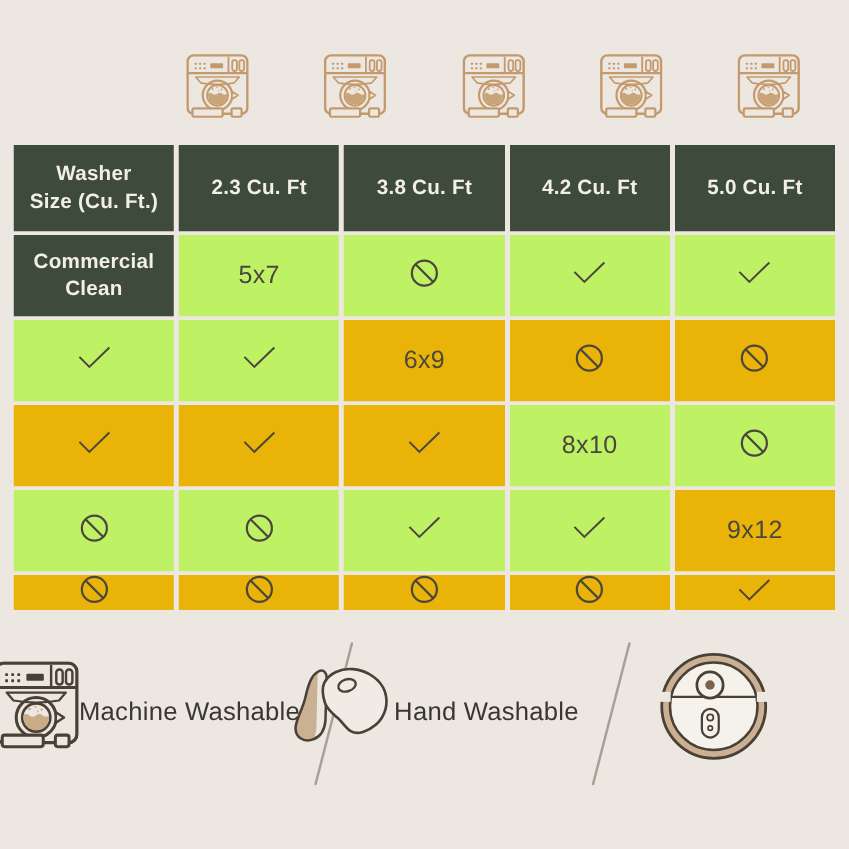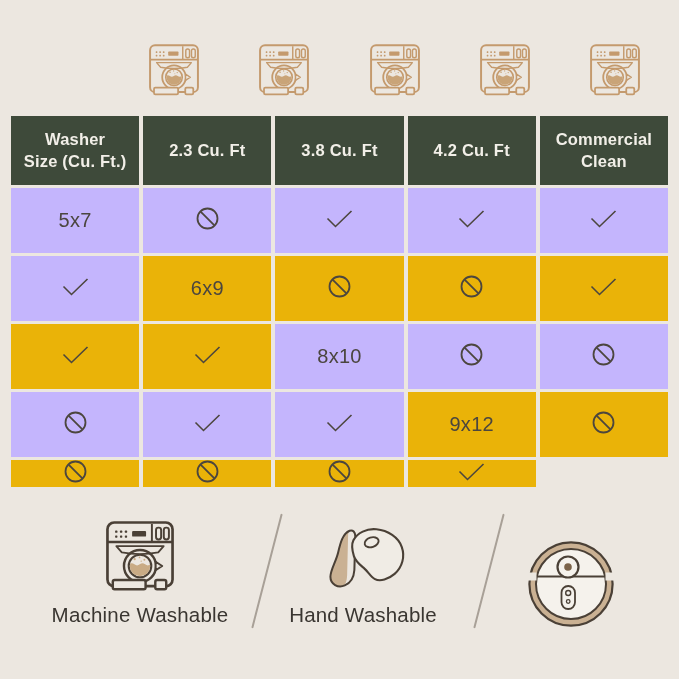--- a/index.html
+++ b/index.html
@@ -26,28 +26,28 @@
     grid-template-columns:repeat(5,1fr);
     grid-template-rows:69px 65px 65px 65px 65px;
     gap:3px 4px;
   }
   .cell{display:flex;align-items:center;justify-content:center;text-align:center;}
   .cell.header{
     background:#3e4a3a;color:#f2efe8;
     font-size:16.5px;font-weight:700;line-height:1.3;
     white-space:pre-line;letter-spacing:.2px;
   }
-  .cell.light{background:#c4b5fd;}
+  .cell.light{background:#bef264;}
   .cell.tan{background:#eab308;}
   .cell.size-label{font-size:20px;color:#4b463f;letter-spacing:.3px;}
 
   
   .footer-item{
     position:absolute;top:503px;height:124px;width:200px;
-    display:flex;flex-direction:column;align-items:center;justify-content:flex-end;
+    display:flex;align-items:center;justify-content:flex-end;
   }
   .footer-item .ficon{display:flex;align-items:flex-end;justify-content:center;flex:1;}
   .footer-label{
     margin-top:9px;font-size:20.5px;color:#3a3631;letter-spacing:.2px;white-space:nowrap;
   }
   .slash{
     position:absolute;width:2px;height:118px;top:512px;
     background:#a8a097;transform:rotate(14.5deg);border-radius:1px;
   }
 </style>
@@ -217,20 +217,21 @@
             <rect x="40.6" y="48.6" width="9" height="7.6" rx="1.5" fill="#ece7e0" stroke="#c49a6d" stroke-width="2"></rect>
           </svg></span>
       </div>
     </div>
   <div class="ctable">
       <div class="cell header">Washer
 Size (Cu. Ft.)</div>
       <div class="cell header">2.3 Cu. Ft</div>
       <div class="cell header">3.8 Cu. Ft</div>
       <div class="cell header">4.2 Cu. Ft</div>
+      <div class="cell header">5.0 Cu. Ft</div>
       <div class="cell header">Commercial
 Clean</div>
       <div class="cell size-label light">5x7</div>
       <div class="cell light">
         <span><svg width="23" height="23" viewBox="0 0 23 23" fill="none" xmlns="http://www.w3.org/2000/svg">
             <circle cx="11.5" cy="11.5" r="10" stroke="#4c463e" stroke-width="1.8"></circle>
             <line x1="4.6" y1="4.6" x2="18.4" y2="18.4" stroke="#4c463e" stroke-width="1.8"></line>
           </svg></span>
       </div>
       <div class="cell light">

